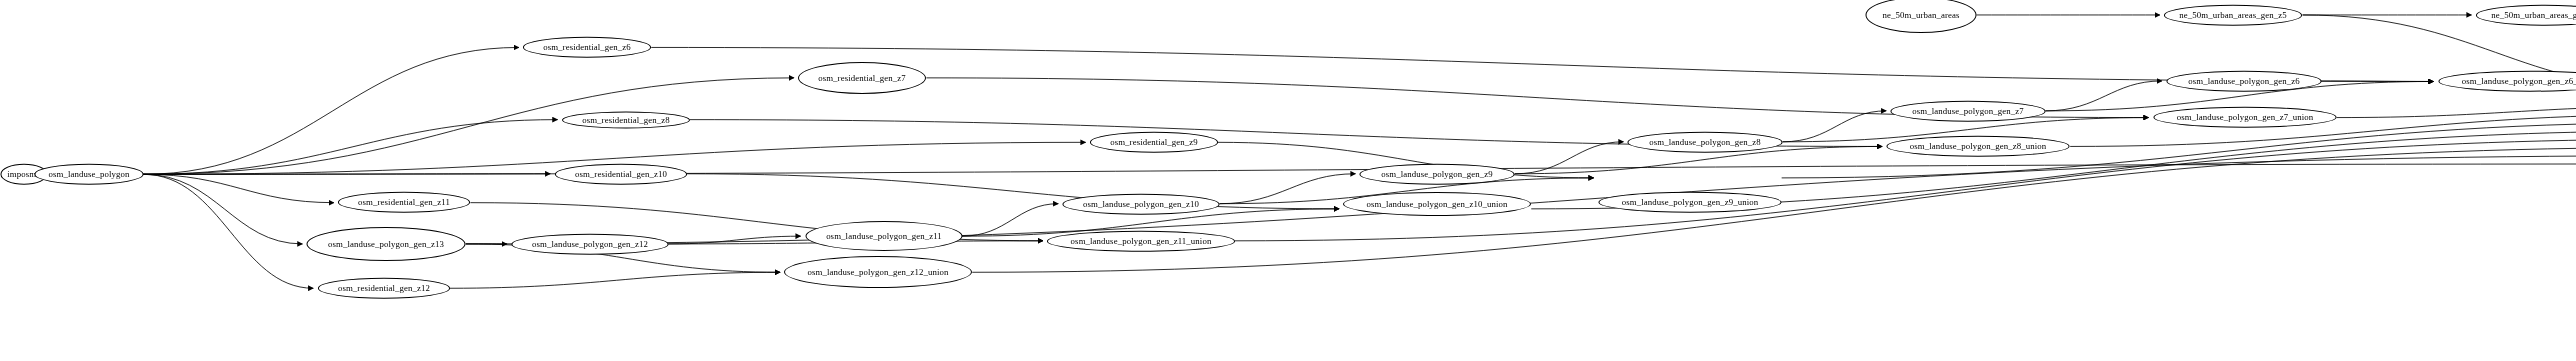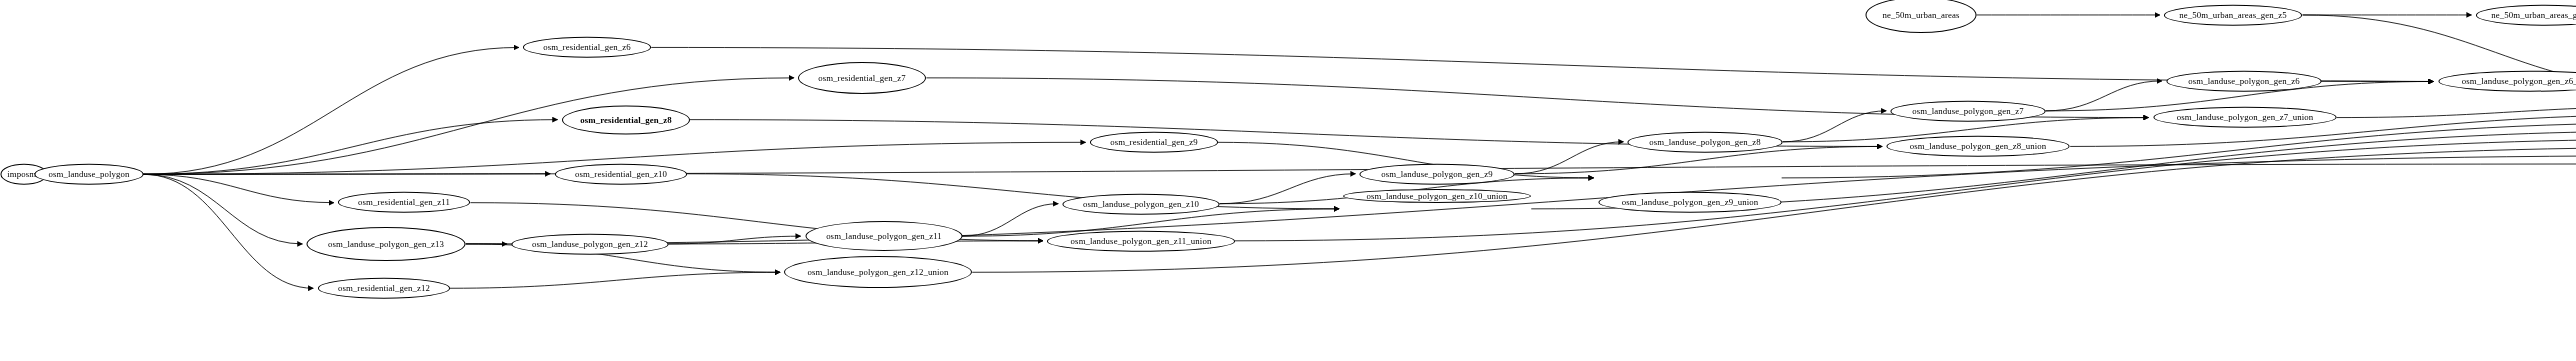--- a/index.html
+++ b/index.html
@@ -81,32 +81,32 @@
         <path d="M4469,29 C4620.65,29 4654.35,29 4797,29" marker-end="url(#arrow)"></path>
         <path d="M4469,29 C4806.95,29 4882.05,174 5211,174" marker-end="url(#arrow)"></path>
         <path d="M5074,29 C5139.7,29 5154.3,158 5211,158" marker-end="url(#arrow)"></path>
       </g>
   </svg>
   <div id="node-layer">
       <div class="node" style="left: 24px; top: 174px; width: 47px; height: 20.6px;">imposm3</div>
       <div class="node" style="left: 89px; top: 174px; width: 109px; height: 20.6px;">osm_landuse_polygon</div>
       <div class="node" style="left: 587px; top: 47px; width: 128px; height: 20.6px;">osm_residential_gen_z6</div>
       <div class="node" style="left: 862px; top: 78px; width: 128px; height: 32px;">osm_residential_gen_z7</div>
-      <div class="node" style="left: 626px; top: 120px; width: 128px; height: 29px; font-weight: bold;">osm_residential_gen_z8</div>
+      <div class="node" style="left: 626px; top: 120px; width: 128px; height: 17px;">osm_residential_gen_z8</div>
       <div class="node" style="left: 1154px; top: 142px; width: 128px; height: 20.6px;">osm_residential_gen_z9</div>
       <div class="node" style="left: 621px; top: 174px; width: 132px; height: 20.6px;">osm_residential_gen_z10</div>
       <div class="node" style="left: 404px; top: 202px; width: 132px; height: 20.6px;">osm_residential_gen_z11</div>
       <div class="node" style="left: 386px; top: 244px; width: 159px; height: 34px;">osm_landuse_polygon_gen_z13</div>
       <div class="node" style="left: 384px; top: 288px; width: 132px; height: 20.6px;">osm_residential_gen_z12</div>
       <div class="node" style="left: 590px; top: 244px; width: 157px; height: 20.6px;">osm_landuse_polygon_gen_z12</div>
       <div class="node" style="left: 878px; top: 272px; width: 188px; height: 32px;">osm_landuse_polygon_gen_z12_union</div>
       <div class="node" style="left: 884px; top: 236px; width: 157px; height: 30px;">osm_landuse_polygon_gen_z11</div>
       <div class="node" style="left: 1141px; top: 241px; width: 188px; height: 20.6px;">osm_landuse_polygon_gen_z11_union</div>
       <div class="node" style="left: 1141px; top: 204px; width: 157px; height: 20.6px;">osm_landuse_polygon_gen_z10</div>
-      <div class="node" style="left: 1437px; top: 196px; width: 188px; height: 14px;">osm_landuse_polygon_gen_z10_union</div>
+      <div class="node" style="left: 1437px; top: 204px; width: 188px; height: 24px;">osm_landuse_polygon_gen_z10_union</div>
       <div class="node" style="left: 1437px; top: 174px; width: 155px; height: 20.6px;">osm_landuse_polygon_gen_z9</div>
       <div class="node" style="left: 1690px; top: 178px; width: 183px; height: 20.6px; margin-top: 24px;">osm_landuse_polygon_gen_z9_union</div>
       <div class="node" style="left: 1705px; top: 142px; width: 155px; height: 20.6px;">osm_landuse_polygon_gen_z8</div>
       <div class="node" style="left: 1978px; top: 146px; width: 183px; height: 20.6px;">osm_landuse_polygon_gen_z8_union</div>
       <div class="node" style="left: 1968px; top: 111px; width: 155px; height: 20.6px;">osm_landuse_polygon_gen_z7</div>
       <div class="node" style="left: 2245px; top: 117px; width: 183px; height: 20.6px;">osm_landuse_polygon_gen_z7_union</div>
       <div class="node" style="left: 2244px; top: 81px; width: 155px; height: 20.6px;">osm_landuse_polygon_gen_z6</div>
       <div class="node" style="left: 2530px; top: 81px; width: 183px; height: 20.6px;">osm_landuse_polygon_gen_z6_union</div>
       <div class="node" style="left: 1921px; top: 15px; width: 111px; height: 36px;">ne_50m_urban_areas</div>
       <div class="node" style="left: 2233px; top: 15px; width: 138px; height: 20.6px;">ne_50m_urban_areas_gen_z5</div>

